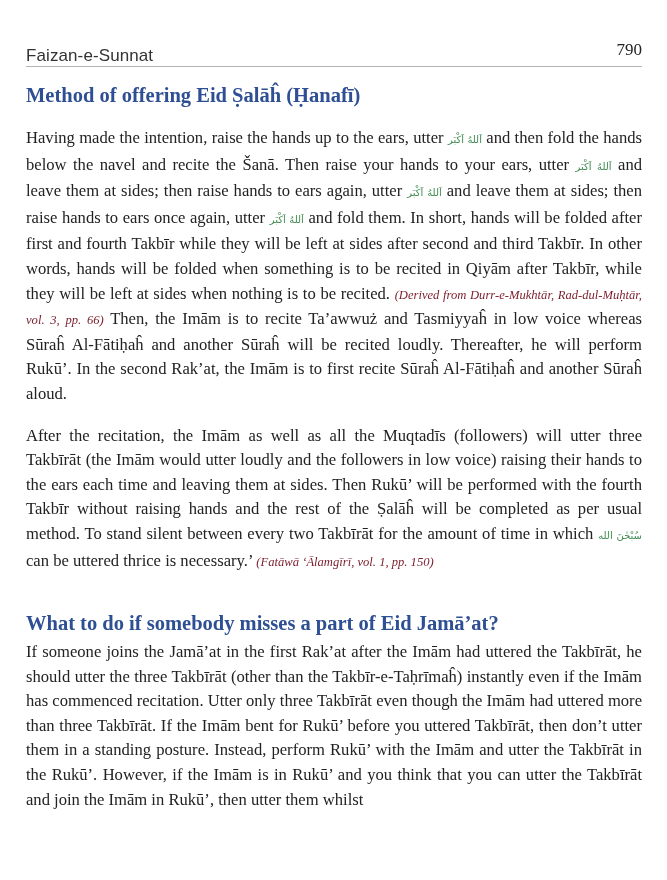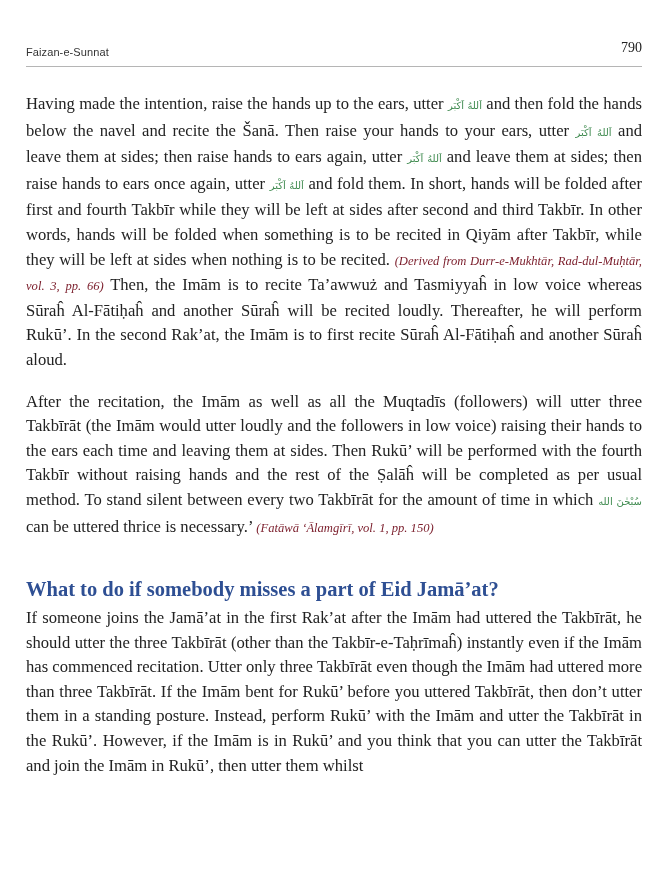--- a/index.html
+++ b/index.html
@@ -27,29 +27,29 @@
     top: 40px;
     width: 616px;
     height: 26px;
     border-bottom: 1px solid #b5b5b5;
   }
   .running-title {
     position: absolute;
     left: 0;
     top: 6px;
     font-family: "Liberation Sans", "DejaVu Sans", sans-serif;
-    font-size: 11px;
+    font-size: 17px;
     color: #333333;
     letter-spacing: 0.1px;
   }
   .page-number {
     position: absolute;
     right: 0;
     top: 0;
-    font-size: 14px;
+    font-size: 17px;
     color: #222222;
   }
   .content {
     position: absolute;
     left: 0;
     top: 78px;
     width: 616px;
   }
   h2 {
     margin: 0;
@@ -91,20 +91,21 @@
 <div class="page">
 
   <div class="running-header">
     <span class="running-title">Faizan-e-Sunnat</span>
     <span class="page-number">790</span>
   </div>
 
   <div class="content">
 
     <section>
+      <h2>Method of offering Eid Ṣalāĥ (Ḥanafī)</h2>
 
 
       <div class="gap-small"></div>
 
       <p><span>Having made the intention, raise the hands up to the ears, utter</span> <span class="arabic">اَللهُ اَكْبَر</span> <span>and then fold the hands below the navel and recite the Šanā. Then raise your hands to your ears, utter</span> <span class="arabic">اَللهُ اَكْبَر</span> <span>and leave them at sides; then raise hands to ears again, utter</span> <span class="arabic">اَللهُ اَكْبَر</span> <span>and leave them at sides; then raise hands to ears once again, utter</span> <span class="arabic">اَللهُ اَكْبَر</span> <span>and fold them. In short, hands will be folded after first and fourth Takbīr while they will be left at sides after second and third Takbīr. In other words, hands will be folded when something is to be recited in Qiyām after Takbīr, while they will be left at sides when nothing is to be recited.</span> <span class="ref">(Derived from Durr-e-Mukhtār, Rad-dul-Muḥtār, vol. 3, pp. 66)</span> <span>Then, the Imām is to recite Ta’awwuż and Tasmiyyaĥ in low voice whereas Sūraĥ Al-Fātiḥaĥ and another Sūraĥ will be recited loudly. Thereafter, he will perform Rukū’. In the second Rak’at, the Imām is to first recite Sūraĥ Al-Fātiḥaĥ and another Sūraĥ aloud.</span></p>
 
       <div class="gap-medium"></div>
 
       <p><span>After the recitation, the Imām as well as all the Muqtadīs (followers) will utter three Takbīrāt (the Imām would utter loudly and the followers in low voice) raising their hands to the ears each time and leaving them at sides. Then Rukū’ will be performed with the fourth Takbīr without raising hands and the rest of the Ṣalāĥ will be completed as per usual method. To stand silent between every two Takbīrāt for the amount of time in which</span> <span class="arabic">سُبْحٰنَ الله</span> <span>can be uttered thrice is necessary.’</span> <span class="ref">(Fatāwā ‘Ālamgīrī, vol. 1, pp. 150)</span></p>
     </section>

